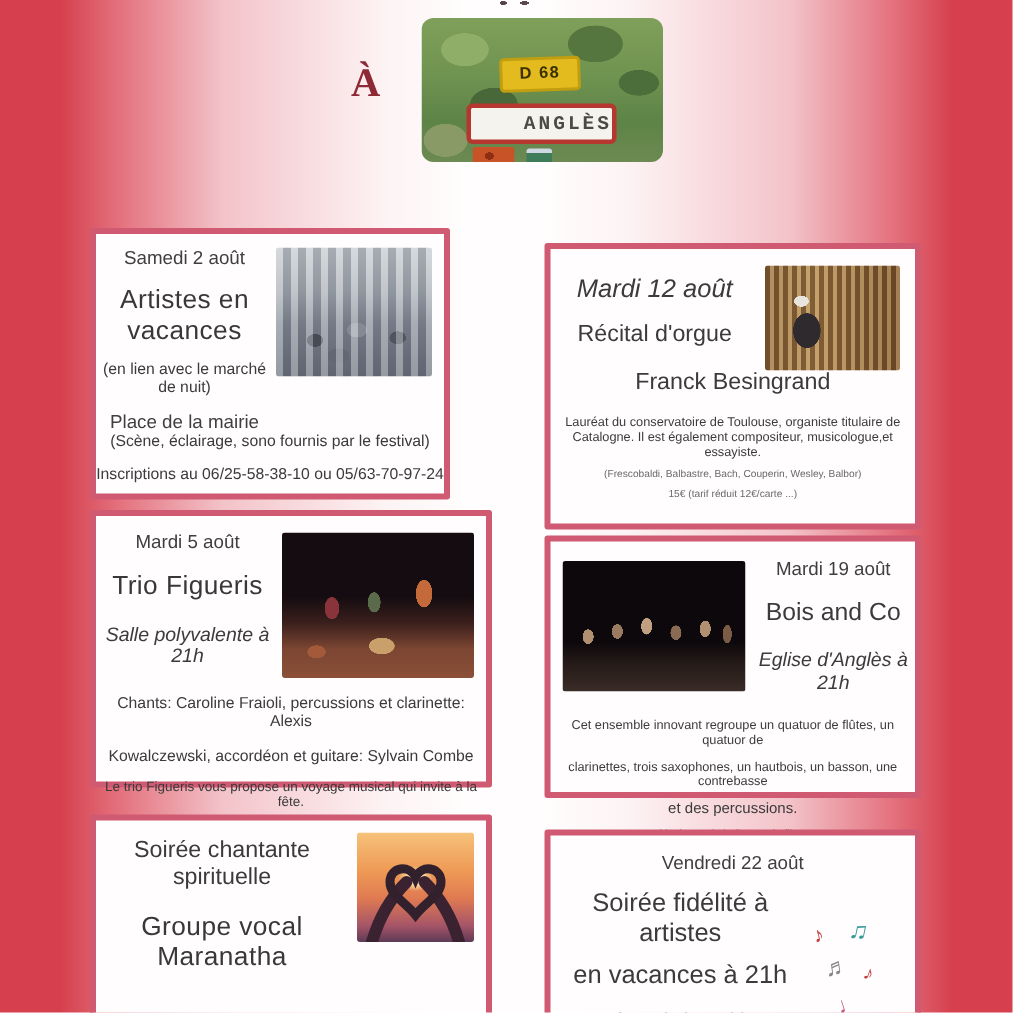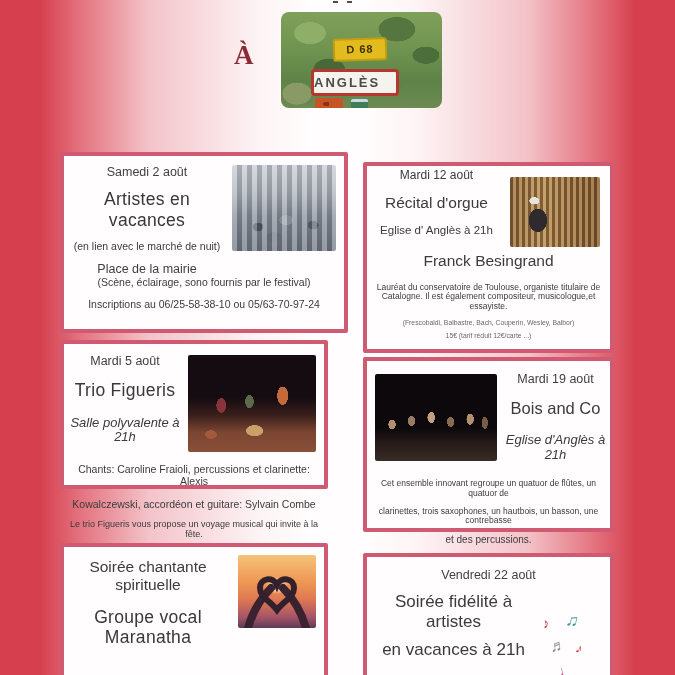--- a/index.html
+++ b/index.html
@@ -39,24 +39,24 @@
       radial-gradient(24px 18px at 10% 85%, #8a9a66 60%, transparent 62%),
       linear-gradient(180deg, #7fa05a 0%, #6f9350 40%, #5d8347 72%, #6c8a52 100%);
   }
   #sign-d68 {
     position:absolute; left:52px; top:26px; width:54px; height:23px;
     background:#e3bb1f; border:2px solid #c19d10; border-radius:3px;
     color:#3a3000; font-weight:bold; font-size:11px; line-height:19px;
     text-align:center; transform:rotate(-2deg); letter-spacing:1px;
   }
   #sign-angles {
-    position:absolute; left:30px; top:57px; width:88px; height:27px;
+    position:absolute; left:30px; top:57px; width:100px; height:27px;
     background:#f5f3ee; border:3px solid #b5372f; border-radius:4px;
     color:#4a4a46; font-weight:bold; font-size:13px; line-height:21px;
-    text-align:left; letter-spacing:2px;
+    text-align:right; letter-spacing:2px;font-family:Liberation Mono, monospace;
   }
   #sign-orange {
     position:absolute; left:34px; top:86px; width:28px; height:12px;
     background:#c75327;
     background-image:radial-gradient(5px 4px at 40% 50%, #8d2f12 60%, transparent 62%);
     border-radius:2px 2px 0 0;
   }
   #sign-green {
     position:absolute; left:70px; top:87px; width:17px; height:11px;
     background:linear-gradient(180deg,#cfd8e2 0 30%, #3f7d5a 30% 100%);
@@ -130,33 +130,33 @@
 
 <div id="letter-a">À</div>
 
 <div id="header-photo">
   <div id="sign-d68">D 68</div>
   <div id="sign-angles">ANGLÈS</div>
   <div id="sign-orange"></div>
   <div id="sign-green"></div>
 </div>
 
-<div class="card" style="left:60px; top:152px; width:288px; height:181px;">
+<div class="card" style="left:60px; top:152px; width:240px; height:181px;">
   <div class="photo" id="photo-market"></div>
   <div style="padding-right:114px;">
     <div class="line date" style="margin-top:9px;">Samedi 2 août</div>
     <div class="line big" style="margin-top:10px;">Artistes en vacances</div>
     <div class="line small" style="margin-top:10px;">(en lien avec le marché de nuit)</div>
     <div class="line date" style="margin-top:10px;">Place de la mairie</div>
   </div>
   <div class="line small" style="margin-top:0;">(Scène, éclairage, sono fournis par le festival)</div>
   <div class="line small" style="margin-top:10px;">Inscriptions au 06/25-58-38-10 ou 05/63-70-97-24</div>
 </div>
 
-<div class="card" style="left:60px; top:340px; width:268px; height:149px;">
+<div class="card" style="left:60px; top:340px; width:268px; height:185px;">
   <div class="photo" id="photo-trio"></div>
   <div style="padding-right:138px;">
     <div class="line date" style="margin-top:10px;">Mardi 5 août</div>
     <div class="line big" style="margin-top:12px;">Trio Figueris</div>
     <div class="line mid" style="margin-top:15px;">Salle polyvalente à 21h</div>
   </div>
   <div class="line small" style="margin-top:18px;">Chants: Caroline Fraioli, percussions et clarinette: Alexis</div>
   <div class="line small" style="margin-top:10px;">Kowalczewski, accordéon et guitare: Sylvain Combe</div>
   <div class="line tiny" style="margin-top:9px;">Le trio Figueris vous propose un voyage musical qui invite à la fête.</div>
   <div class="line tiny" style="margin-top:8px;">Musiques du monde variées: Balkans, Occitanie, Vénézuela, Réunion...</div>
@@ -174,23 +174,22 @@
   <div style="padding-right:92px;">
     <div class="line" style="margin-top:11px; font-size:15.5px;">Soirée chantante spirituelle</div>
     <div class="line big" style="margin-top:13px;">Groupe vocal Maranatha</div>
   </div>
 
 </div>
 
 <div class="card" style="left:363px; top:162px; width:251px; height:191px;">
   <div class="photo" id="photo-organ"></div>
   <div style="padding-right:104px;">
-    <div class="line" style="margin-top:3px; font-size:12px;">Mardi 12 août</div>
+    <div class="line" style="margin-top:17px; font-size:17px;font-style:italic;">Mardi 12 août</div>
     <div class="line" style="margin-top:11px; font-size:15.5px;">Récital d'orgue</div>
-    <div class="line" style="margin-top:12px; font-size:11.5px;">Eglise d' Anglès à 21h</div>
   </div>
   <div class="line" style="margin-top:15px; font-size:15.5px;">Franck Besingrand</div>
   <div class="line" style="margin-top:13px; font-size:8.5px;">Lauréat du conservatoire de Toulouse, organiste titulaire de</div>
   <div class="line" style="margin-top:0;  font-size:8.5px;">Catalogne. Il est également compositeur, musicologue,et essayiste.</div>
   <div class="line micro" style="margin-top:7px;">(Frescobaldi, Balbastre, Bach, Couperin, Wesley, Balbor)</div>
   <div class="line micro" style="margin-top:5px;">15€ (tarif réduit 12€/carte ...)</div>
 </div>
 
 <div class="card" style="left:363px; top:357px; width:251px; height:175px;">
   <div class="photo" id="photo-orchestra"></div>

